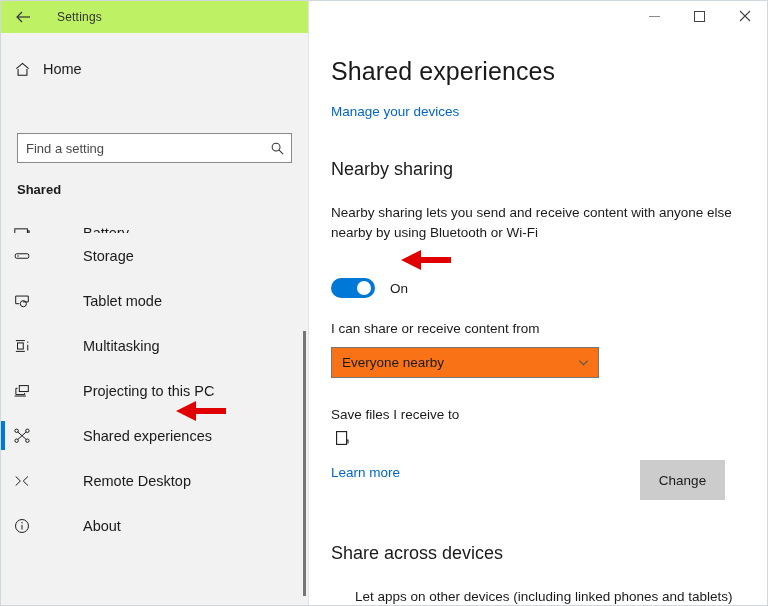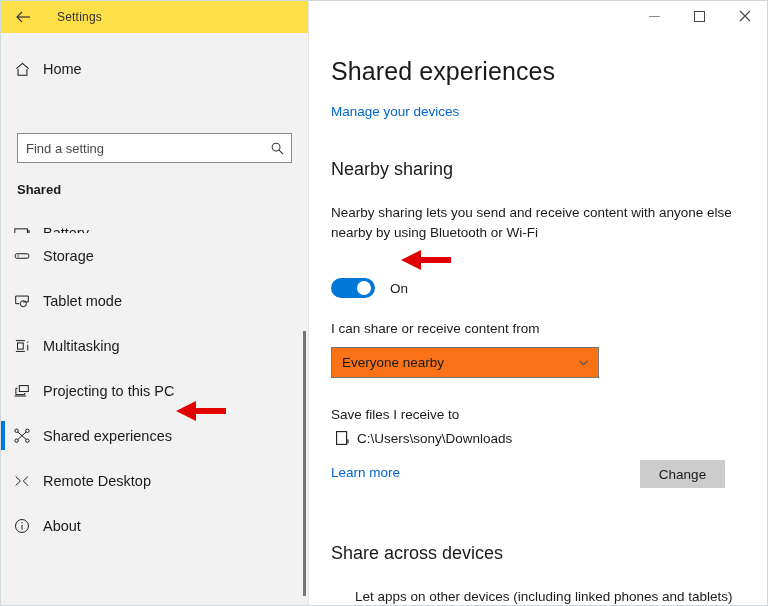--- a/index.html
+++ b/index.html
@@ -29,21 +29,21 @@
     height: 32px;
     background: #f2f2f2;
     display: flex;
     align-items: center;
   }
   .titlebar-left {
     width: 307px;
     height: 32px;
     display: flex;
     align-items: center;
-    background: #fde047;
+    background: #bef264;
   }
   .titlebar-right {
     flex: 1;
     height: 32px;
     background: #ffffff;
     display: flex;
     justify-content: flex-end;
     align-items: flex-start;
   }
   .back-btn {
@@ -125,20 +125,21 @@
     position: absolute;
     top: 170px; left: 0;
     width: 307px;
     height: 404px;
   }
   .nav-item {
     position: relative;
     height: 45px;
     display: flex;
     align-items: center;
+    gap: 40px;
   }
   .nav-item.clipped {
     height: 30px;
     align-items: flex-end;
     overflow: hidden;
   }
   .nav-item.clipped .nav-icon,
   .nav-item.clipped .nav-label { transform: translateY(8px); }
   .sel-bar {
     position: absolute;
@@ -289,21 +290,21 @@
     color: #1a1a1a;
   }
   .path-text {
     font-size: 13.5px;
     color: #1a1a1a;
     margin-left: 4px;
   }
   .change-btn {
     position: absolute;
     top: 427px; left: 331px;
-    width: 85px; height: 28px;
+    width: 85px; height: 40px;
     background: #cccccc;
     border: 1px solid #cccccc;
     font-family: "Liberation Sans", sans-serif;
     font-size: 13.5px;
     color: #1a1a1a;
     cursor: pointer;
   }
   .learn-more {
     position: absolute;
     top: 432px; left: 22px;
@@ -503,21 +504,20 @@
 
     <div class="label-save-to">Save files I receive to</div>
 
     <div class="path-row">
       <div class="path-icon">
         <svg width="15" height="16" viewBox="0 0 15 16" fill="none" stroke="#1a1a1a" stroke-width="1.1">
           <rect x="1.6" y="1.6" width="10" height="12.8"></rect>
           <path d="M11.6 10 H13 V13.6"></path>
         </svg>
       </div>
-      <div class="path-text">C:\Users\sony\Downloads</div>
     </div>
 
     <button class="change-btn">Change</button>
 
     <a class="link learn-more">Learn more</a>
 
     <div class="section-h h-share-devices">Share across devices</div>
 
     <div class="desc desc-devices">Let apps on other devices (including linked phones and tablets)</div>
 

